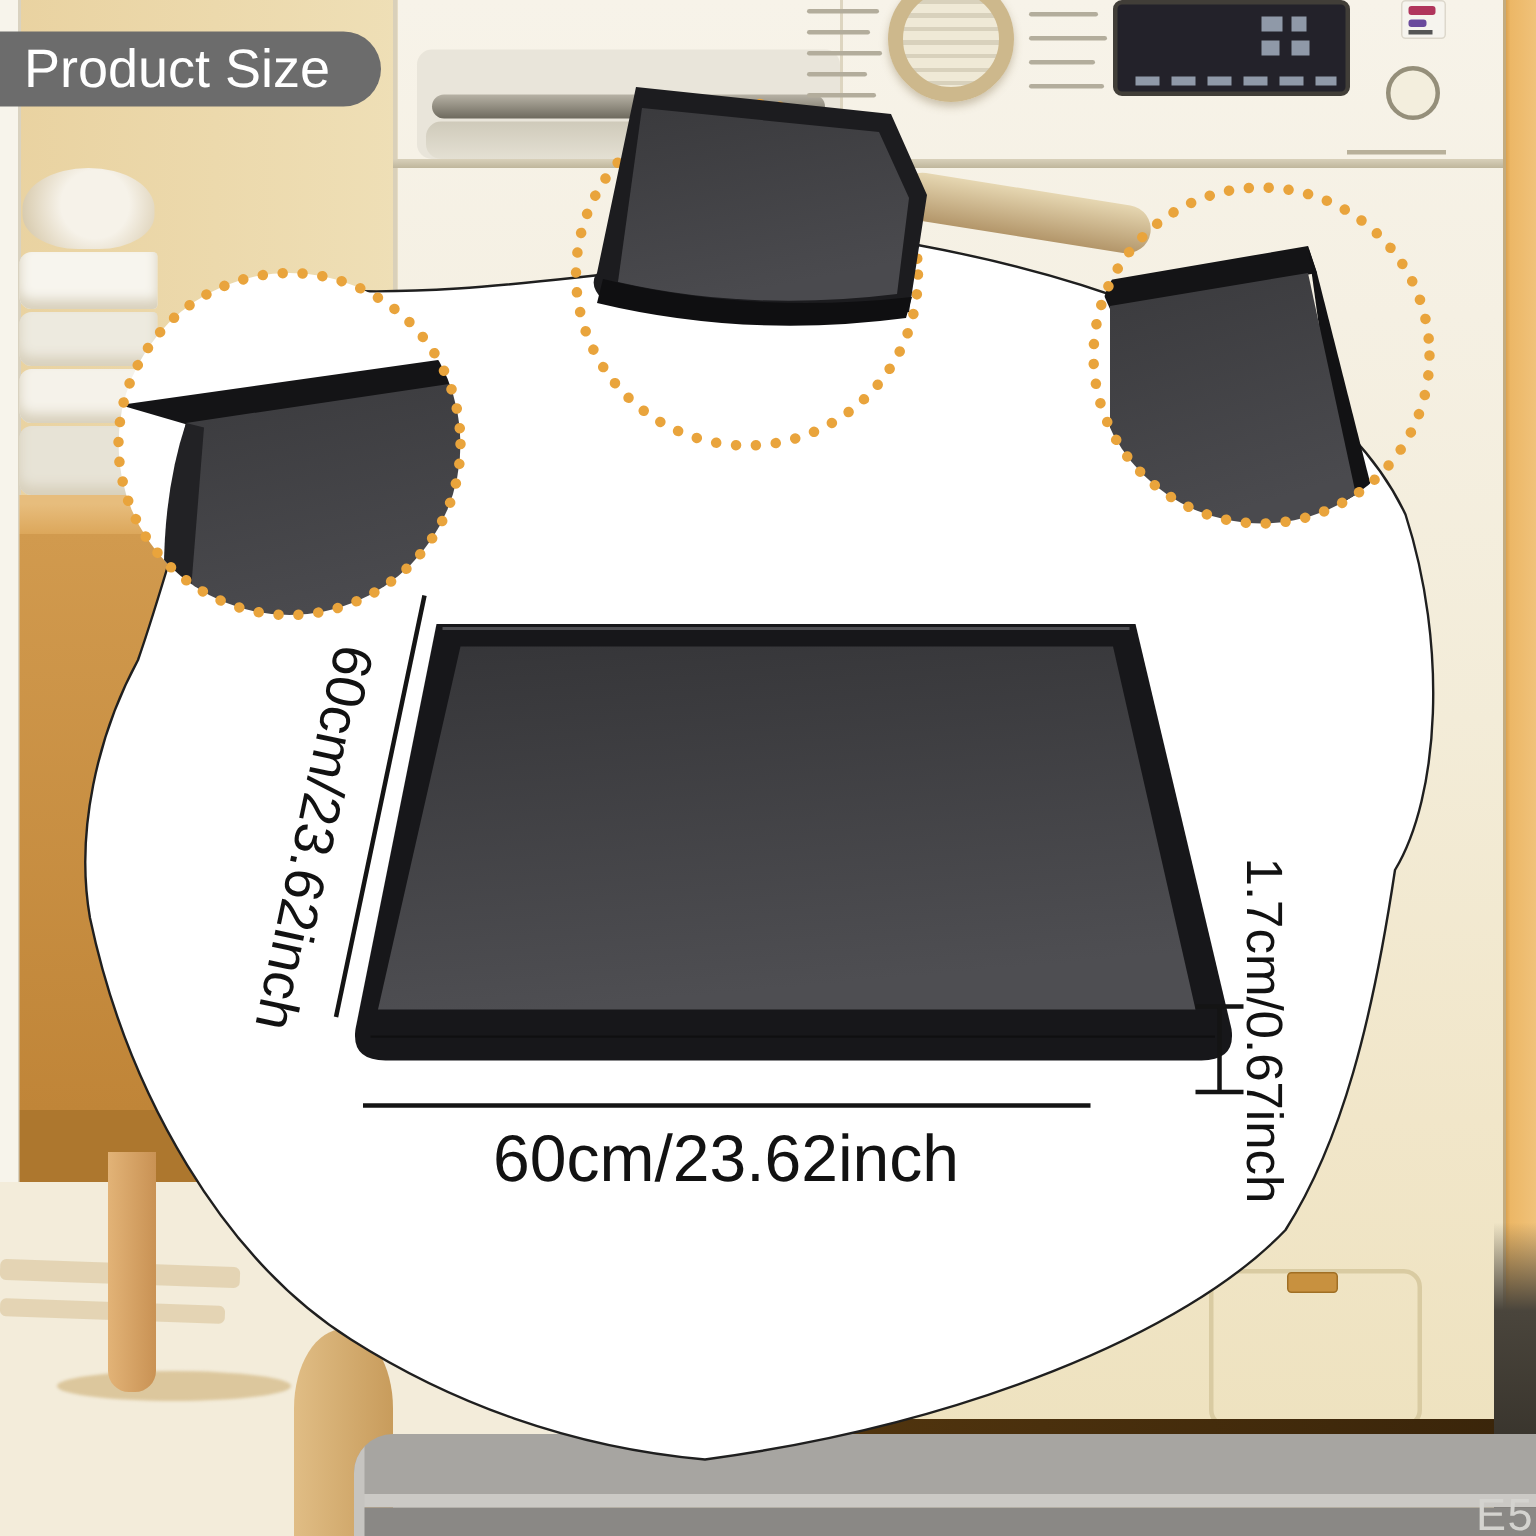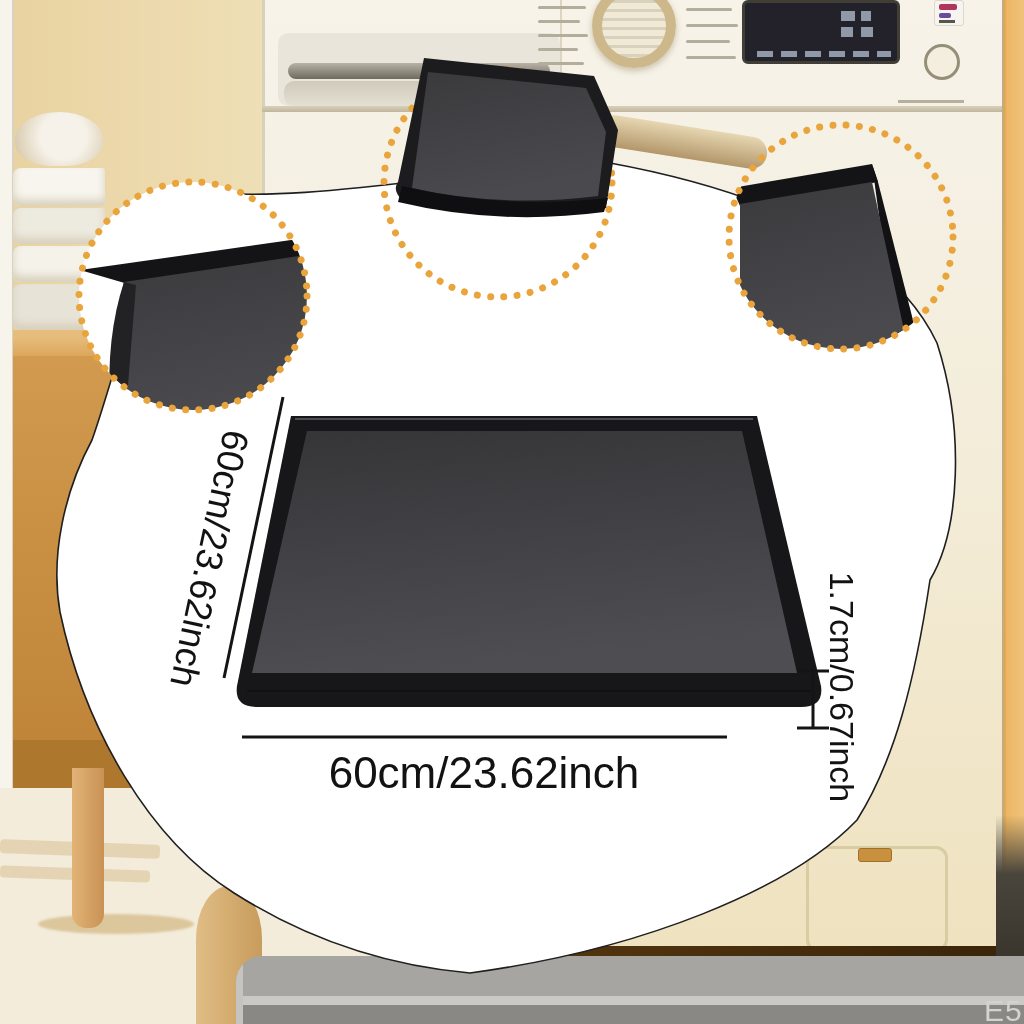--- a/index.html
+++ b/index.html
@@ -212,14 +212,15 @@
       <path d="M 283 397 L 224 678"></path>
       <path d="M 242 737 L 727 737"></path>
       <path d="M 813 671 L 813 728 M 797 671 L 829 671 M 797 728 L 829 728"></path>
     </g>
   </svg>
 
   <div class="lbl lbl-side">60cm/23.62inch</div>
   <div class="lbl lbl-bottom">60cm/23.62inch</div>
   <div class="lbl lbl-height">1.7cm/0.67inch</div>
 
+  <div class="badge">Product Size</div>
   <div class="watermark">E5</div>
 </div>
 
 </body></html>

